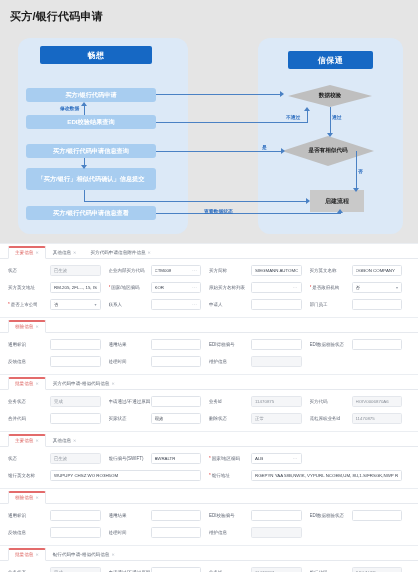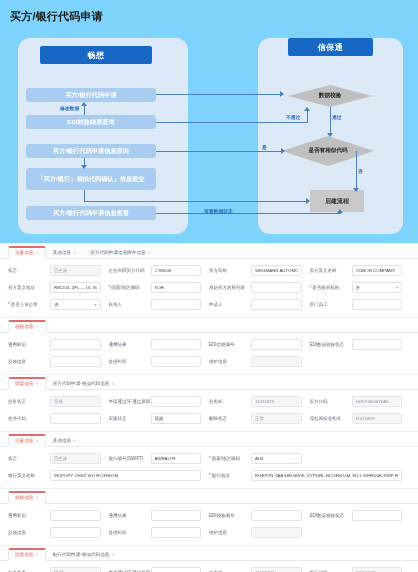--- a/index.html
+++ b/index.html
@@ -3,21 +3,21 @@
 <meta charset="utf-8">
 <style>
   * { box-sizing: border-box; }
   html, body {
     margin: 0; padding: 0;
     width: 418px; height: 572px;
     background: #ffffff;
     font-family: "Liberation Sans", "DejaVu Sans", sans-serif;
     overflow: hidden;
   }
-  .page { position: relative; width: 418px; height: 572px; background:#7dd3fc; }
+  .page { position: relative; width: 418px; height: 572px; background:#e5e5e5; }
 
   
   .page-title {
     position: absolute; left: 10px; top: 9px;
     font-size: 11px; font-weight: bold; color: #1a1a1a;
     letter-spacing: .2px;
   }
 
   
   .flow { position: absolute; left: 0; top: 32px; width: 418px; height: 208px; }
@@ -27,21 +27,21 @@
   .lane.left  { left: 18px;  top: 6px;  width: 170px; height: 196px; }
   .lane.right { left: 258px; top: 6px;  width: 145px; height: 196px; }
 
   .lane-head {
     position: absolute; background: #1668c4; color: #fff;
     font-size: 8px; font-weight: bold; text-align: center;
     border-radius: 2px; display: flex; align-items: center; justify-content: center;
     letter-spacing: .5px;
   }
   .lane-head.h1 { left: 40px;  top: 14px; width: 112px; height: 18px; }
-  .lane-head.h2 { left: 288px; top: 6px; width: 85px; height: 18px; }
+  .lane-head.h2 { left: 288px; top: 19px; width: 85px; height: 18px; }
 
   .node {
     position: absolute; background: #a8cdf0; color: #ffffff;
     font-size: 6.2px; font-weight: bold; text-align: center;
     border-radius: 3px; display: flex; align-items: center; justify-content: center;
     padding: 0 3px; line-height: 1.35;
   }
   .n1 { left: 26px; top: 56px;  width: 130px; height: 14px; }
   .n2 { left: 26px; top: 83px;  width: 130px; height: 14px; }
   .n3 { left: 26px; top: 112px; width: 130px; height: 14px; }

